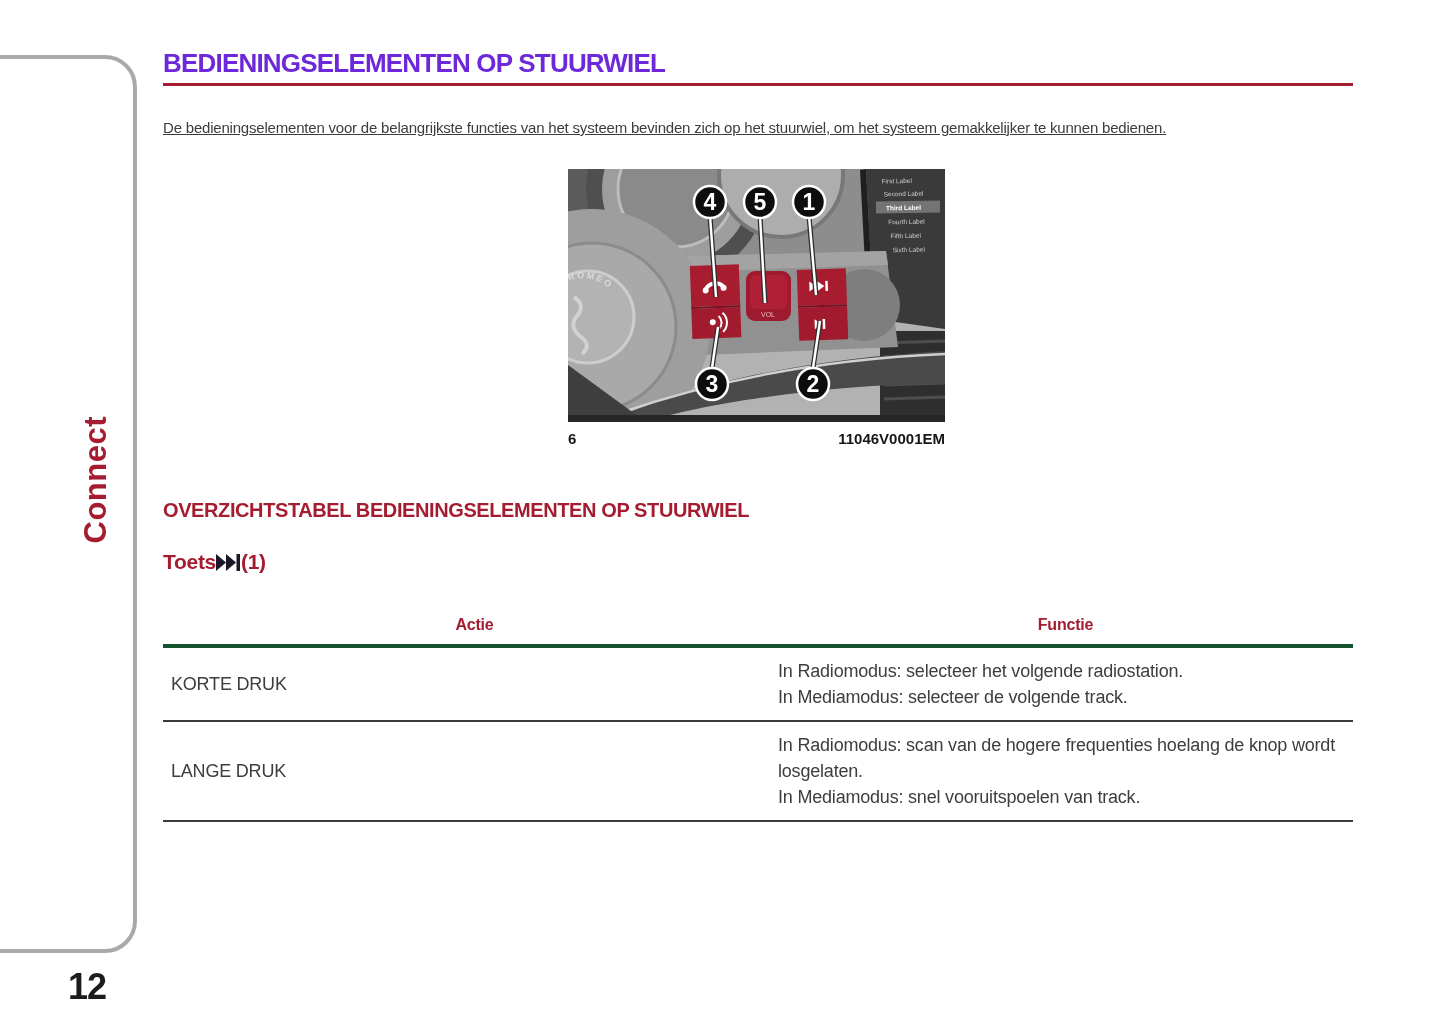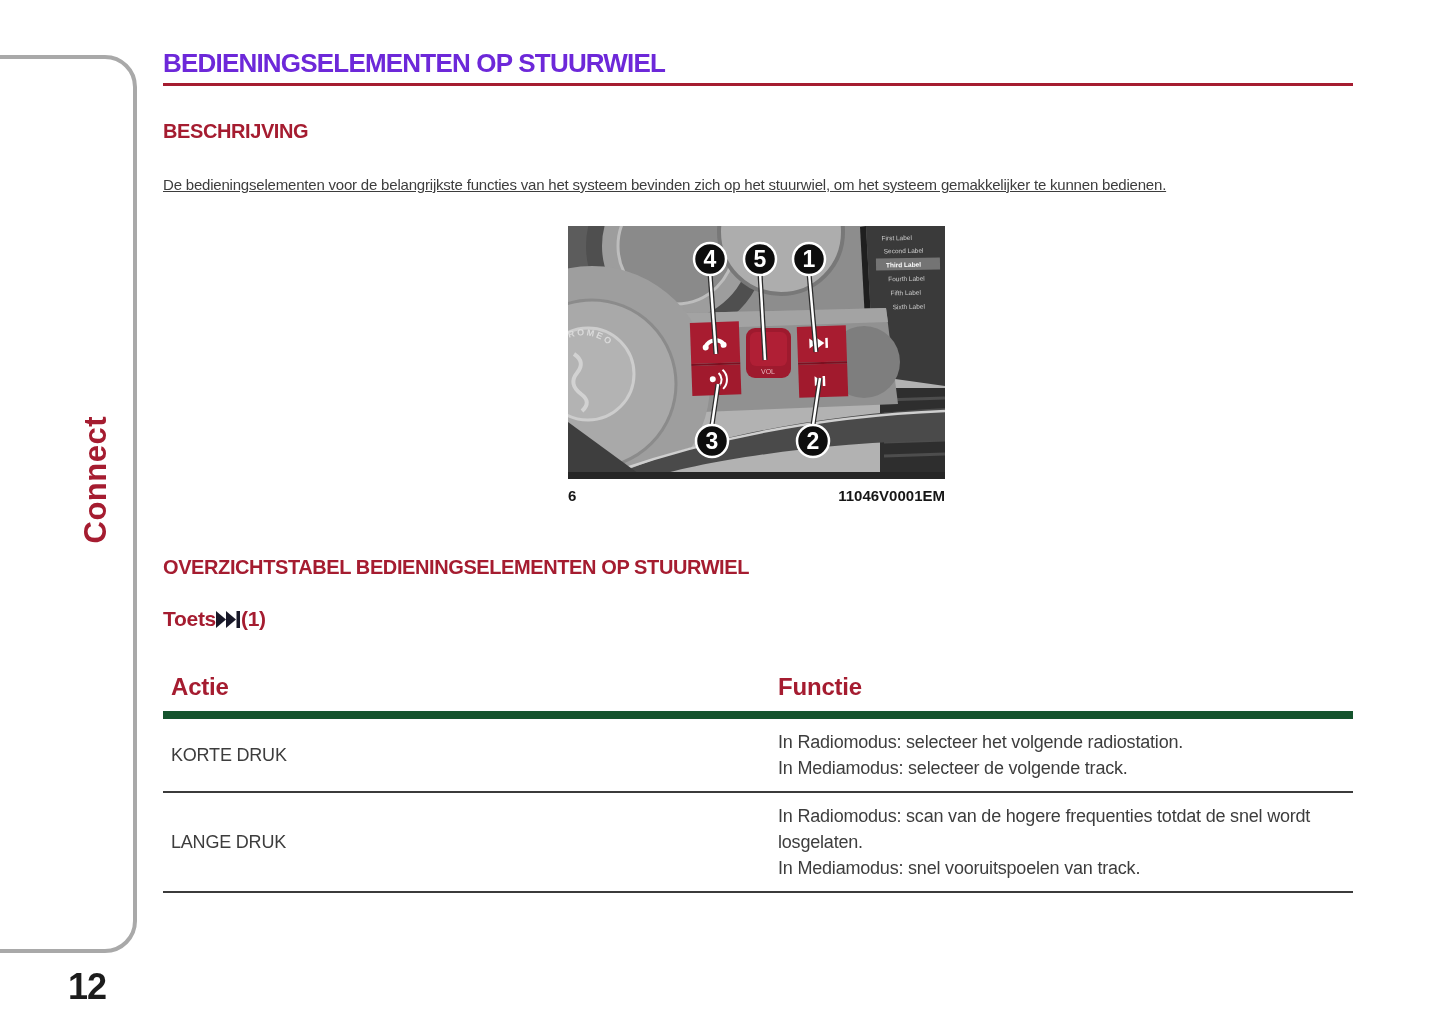--- a/index.html
+++ b/index.html
@@ -45,22 +45,22 @@
   h3.key-line{
     margin:28px 0 0;font-size:21px;font-weight:bold;color:#a51c30;
     display:flex;align-items:center;letter-spacing:-.3px;
   }
   .skip-icon{display:inline-flex;align-items:center;}
   
   table.ctl{margin-top:36px;width:1190px;border-collapse:collapse;table-layout:fixed;}
   table.ctl col.c1{width:615px;}
   table.ctl col.c2{width:575px;}
   table.ctl th{
-    text-align:left;font-size:24px;font-weight:bold;color:#a51c30;
-    padding:6px 0 10px 8px;border-bottom:8px solid #14532d;letter-spacing:-.2px;
+    text-align:center;font-size:16px;font-weight:bold;color:#a51c30;
+    padding:6px 0 10px 8px;border-bottom:4px solid #14532d;letter-spacing:-.2px;
   }
   table.ctl th.f{padding-left:0;}
   table.ctl td{
     font-size:18px;color:#3d3d3d;vertical-align:middle;
     padding:10px 0 10px 8px;border-bottom:2px solid #3b3b3b;line-height:26px;
     letter-spacing:-.2px;
   }
   table.ctl td.f{padding-left:0;}
 </style>
 </head>
@@ -68,21 +68,20 @@
 
 <div class="side-tab"></div>
 <div class="connect-label">Connect</div>
 <div class="page-number">12</div>
 
 <main>
 
   <h1 class="doc-title">BEDIENINGSELEMENTEN OP STUURWIEL</h1>
   <div class="title-rule"></div>
 
-  <h2 class="sec">BESCHRIJVING</h2>
 
   <p class="body">De bedieningselementen voor de belangrijkste functies van het systeem bevinden zich op het stuurwiel, om het systeem gemakkelijker te kunnen bedienen.</p>
 
   <figure class="wheel-fig">
     <div class="photo">
       <svg width="377" height="253" viewBox="0 0 377 253">
 
         <rect x="0" y="0" width="377" height="110" fill="#8d8d8d"></rect>
         <rect x="0" y="0" width="30" height="60" fill="#5c5c5c"></rect>
 
@@ -235,20 +234,20 @@
       <tr>
         <td>KORTE DRUK</td>
         <td class="f">
           <div>In Radiomodus: selecteer het volgende radiostation.</div>
           <div>In Mediamodus: selecteer de volgende track.</div>
         </td>
       </tr>
       <tr>
         <td>LANGE DRUK</td>
         <td class="f">
-          <div>In Radiomodus: scan van de hogere frequenties totdat de snel wordt losgelaten.</div>
+          <div>In Radiomodus: scan van de hogere frequenties hoelang de knop wordt losgelaten.</div>
           <div>In Mediamodus: snel vooruitspoelen van track.</div>
         </td>
       </tr>
     </tbody>
   </table>
 
 </main>
 
 </body></html>

